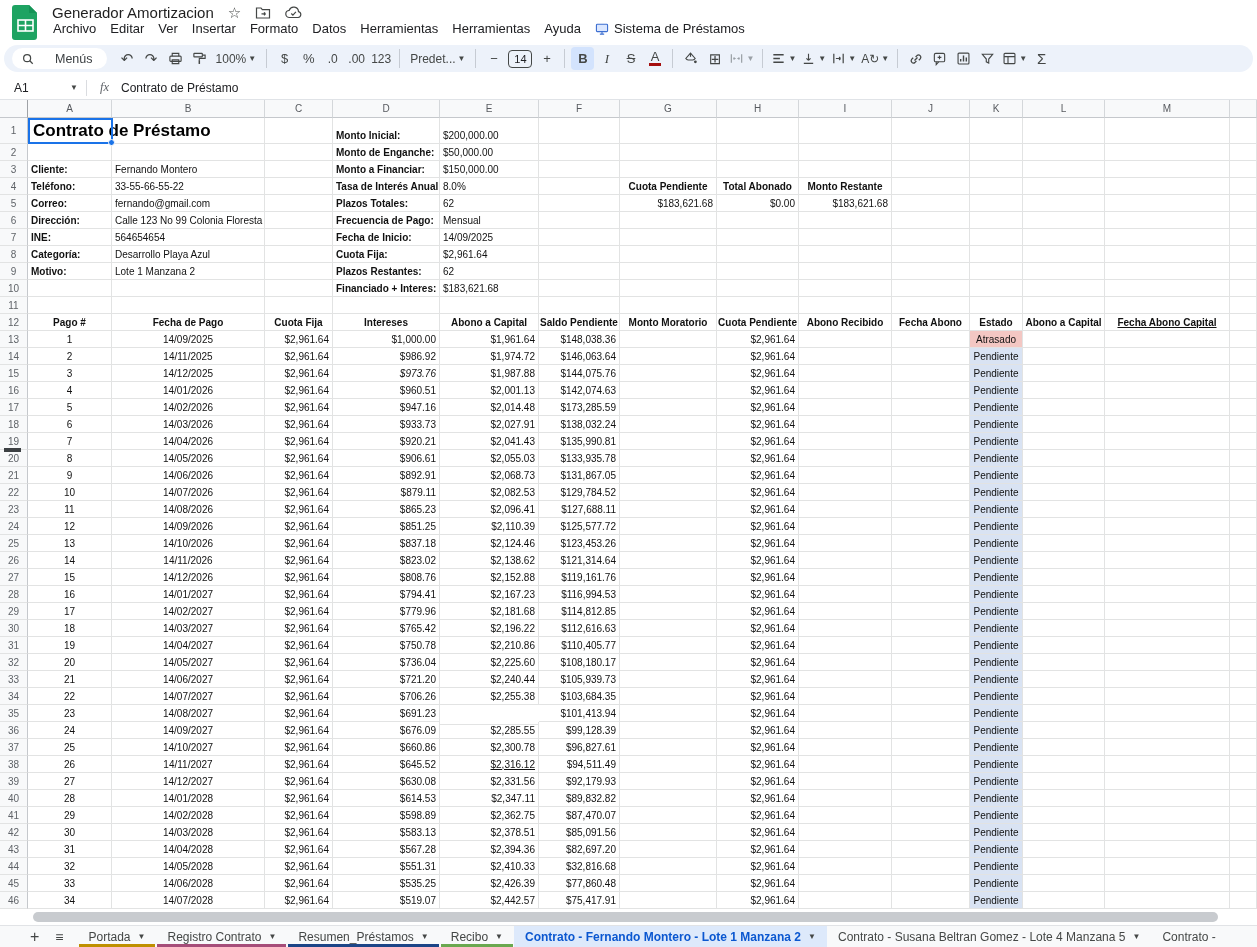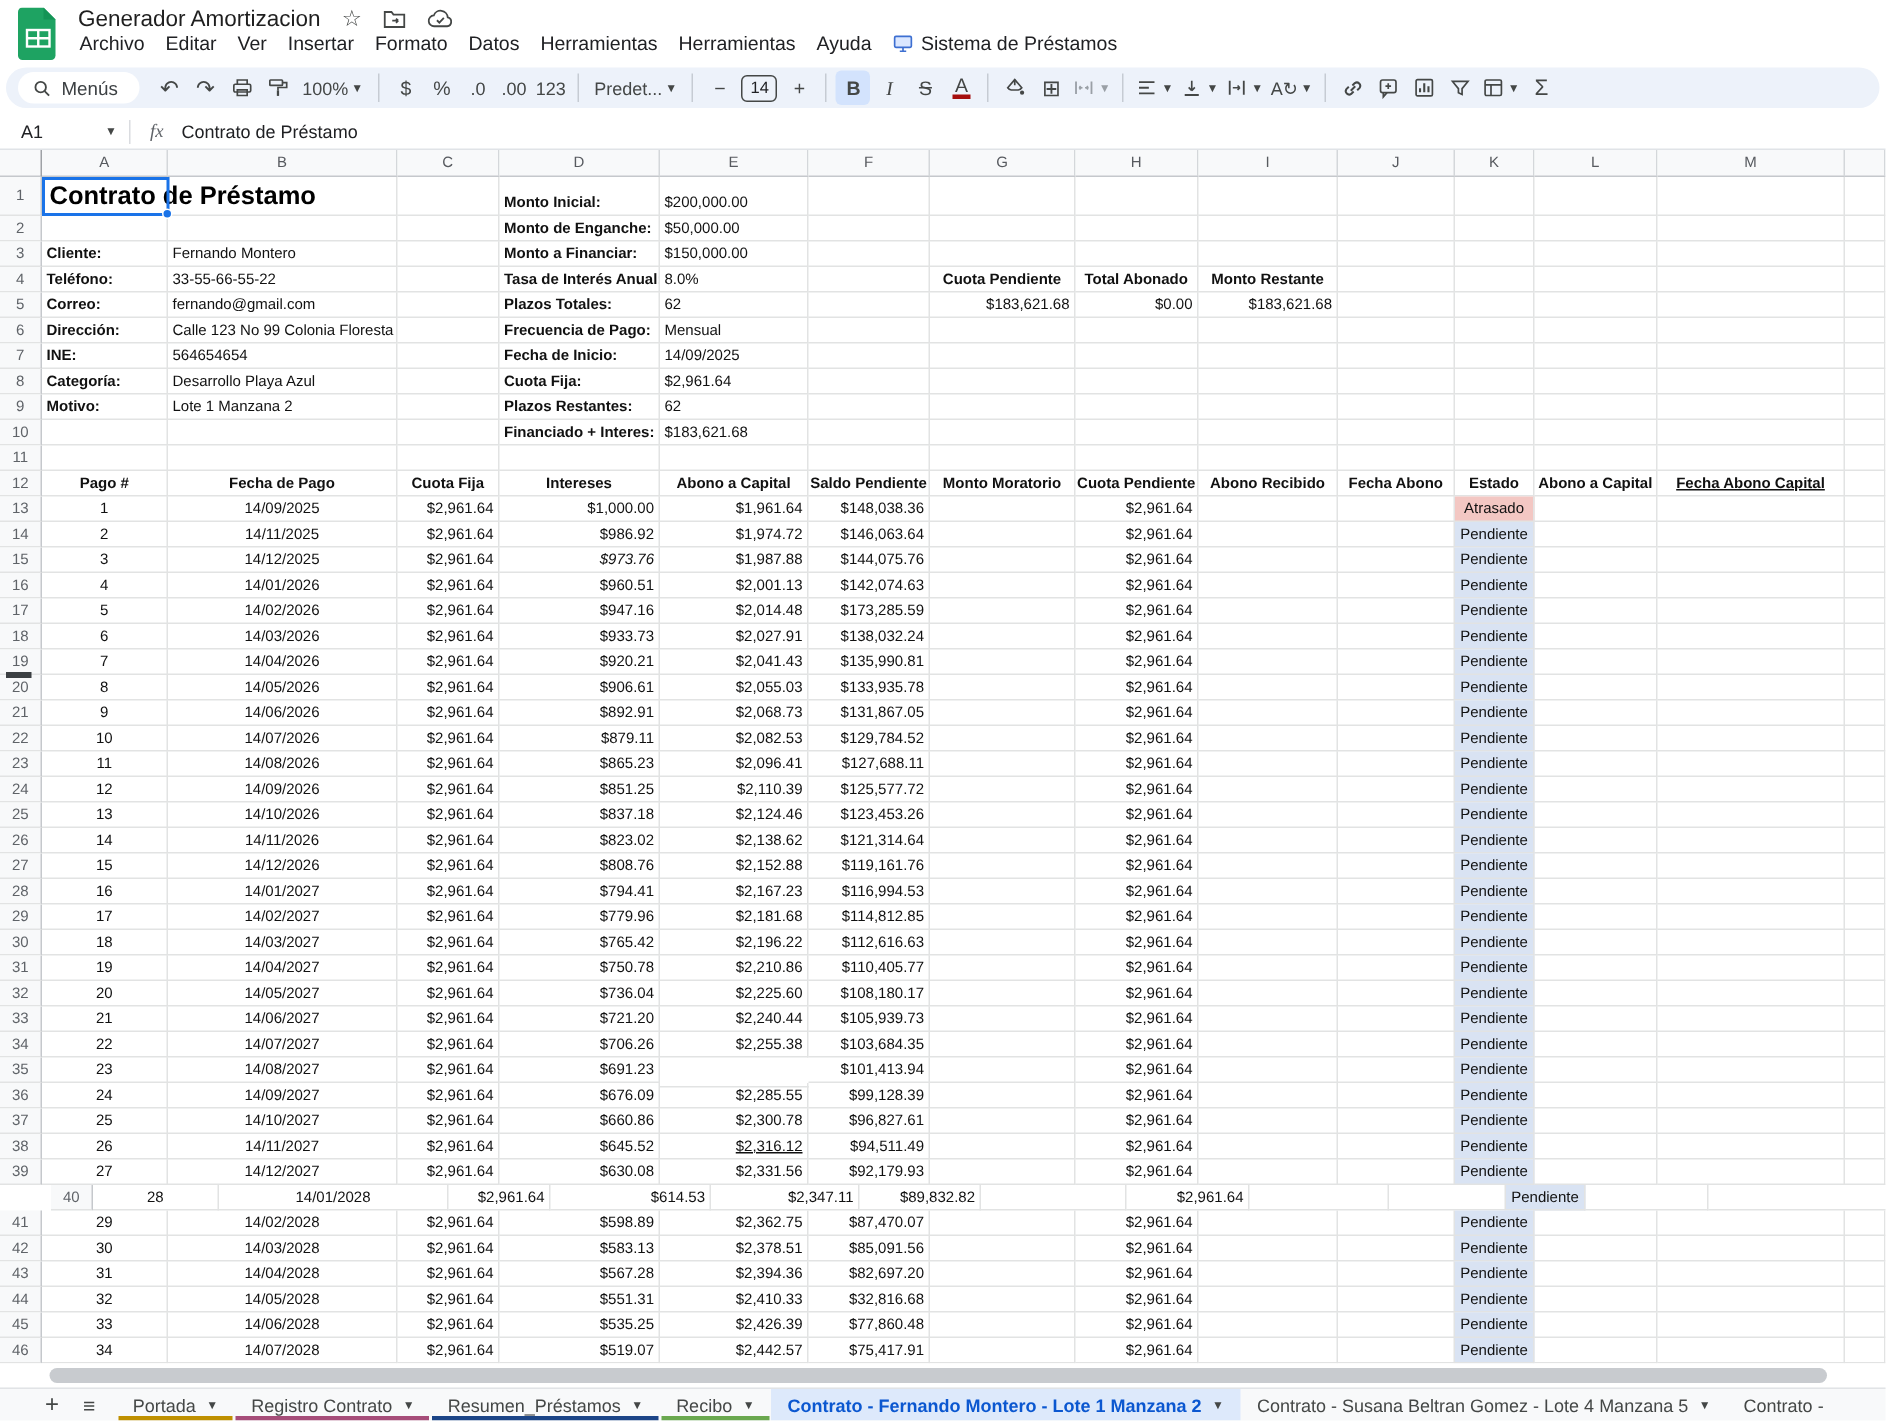--- a/index.html
+++ b/index.html
@@ -17,21 +17,21 @@
   .star { font-size:15px; line-height:1; }
   .menu-row { position:absolute; left:46px; top:20px; display:flex; align-items:center; font-size:13px; color:#202124; }
   .menu-item { padding:1px 7px; border-radius:4px; cursor:pointer; }
   .custom-menu { display:flex; align-items:center; gap:5px; padding:1px 7px; }
   
   .toolbar {
     position:absolute; top:45px; left:4px; width:1249px; height:27px;
     background:#edf2fa; border-radius:18px; display:flex; align-items:center; padding:0 8px; gap:1px;
   }
   .search-pill { background:#fff; border-radius:13px; height:21px; display:flex; align-items:center;
-    gap:6px; padding:0 14px 0 9px; margin-right:8px; color:#3c4043; font-size:12.5px; }
+    gap:20px; padding:0 14px 0 9px; margin-right:8px; color:#3c4043; font-size:12.5px; }
   .tb-btn { min-width:23px; height:23px; display:flex; align-items:center; justify-content:center;
     border-radius:4px; color:#444746; font-size:13px; padding:0 2px; cursor:pointer; position:relative; }
   .tb-btn svg { display:block; }
   .tb-sep { width:1px; height:19px; background:#c6cbd3; margin:0 5px; flex:none; }
   .tb-text { font-size:12px; }
   .dd { font-size:8px; color:#444746; margin-left:2px; }
   .zoom-btn { padding:0 4px; }
   .fmt-btn { padding:0 4px; min-width:52px; }
   .fs-box { width:24px; height:18px; border:1px solid #444746; border-radius:4px; font-size:11px;
     display:flex; align-items:center; justify-content:center; margin:0 2px; }
@@ -943,21 +943,21 @@
         <div class="cell al-r" style="width: 81px;">$92,179.93</div>
         <div class="cell" style="width: 97px;"></div>
         <div class="cell al-r" style="width: 82px;">$2,961.64</div>
         <div class="cell" style="width: 93px;"></div>
         <div class="cell" style="width: 78px;"></div>
         <div class="cell al-c" style="width: 53px; background: rgb(217, 227, 243);">Pendiente</div>
         <div class="cell" style="width: 82px;"></div>
         <div class="cell" style="width: 125px;"></div>
         <div class="cell" style="width: 27px;"></div>
       </div>
-      <div class="grow" style="height: 17px; padding-left: 34px;">
+      <div class="grow" style="height: 17px;">
         <div class="rowhdr">40</div>
         <div class="cell al-c" style="width: 84px;">28</div>
         <div class="cell al-c" style="width: 153px;">14/01/2028</div>
         <div class="cell al-r" style="width: 68px;">$2,961.64</div>
         <div class="cell al-r" style="width: 107px;">$614.53</div>
         <div class="cell al-r" style="width: 99px;">$2,347.11</div>
         <div class="cell al-r" style="width: 81px;">$89,832.82</div>
         <div class="cell" style="width: 97px;"></div>
         <div class="cell al-r" style="width: 82px;">$2,961.64</div>
         <div class="cell" style="width: 93px;"></div>

